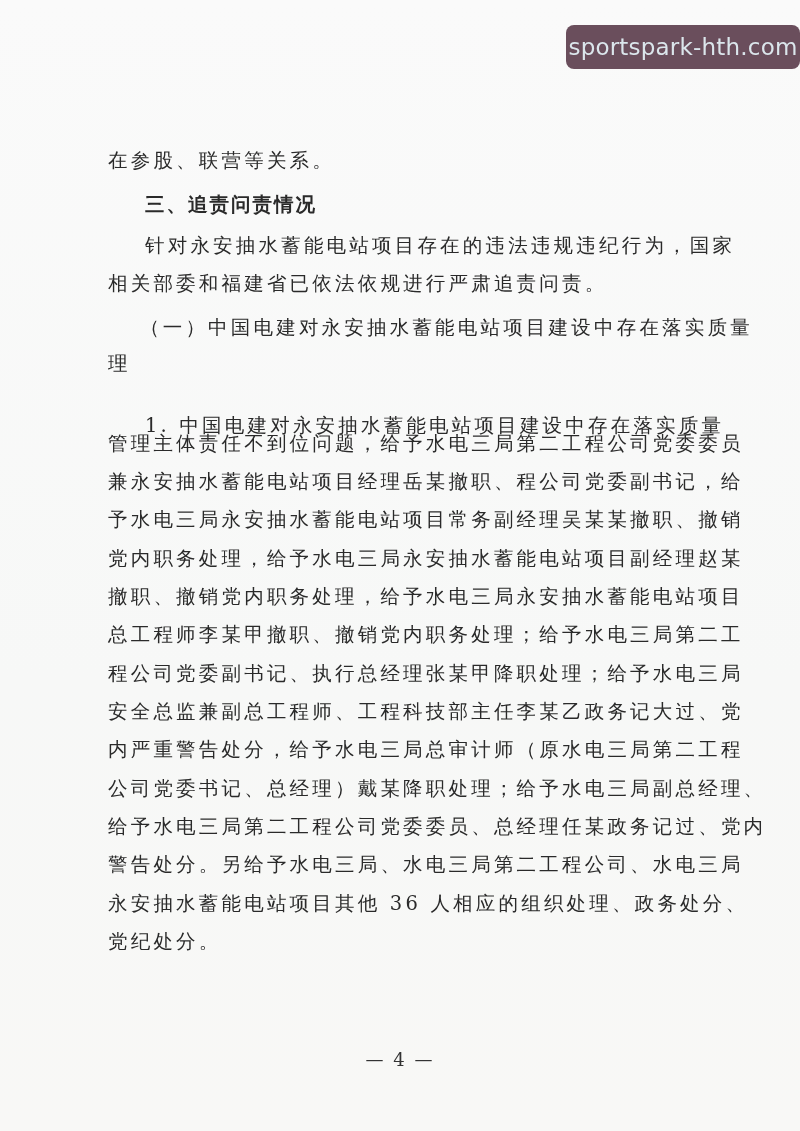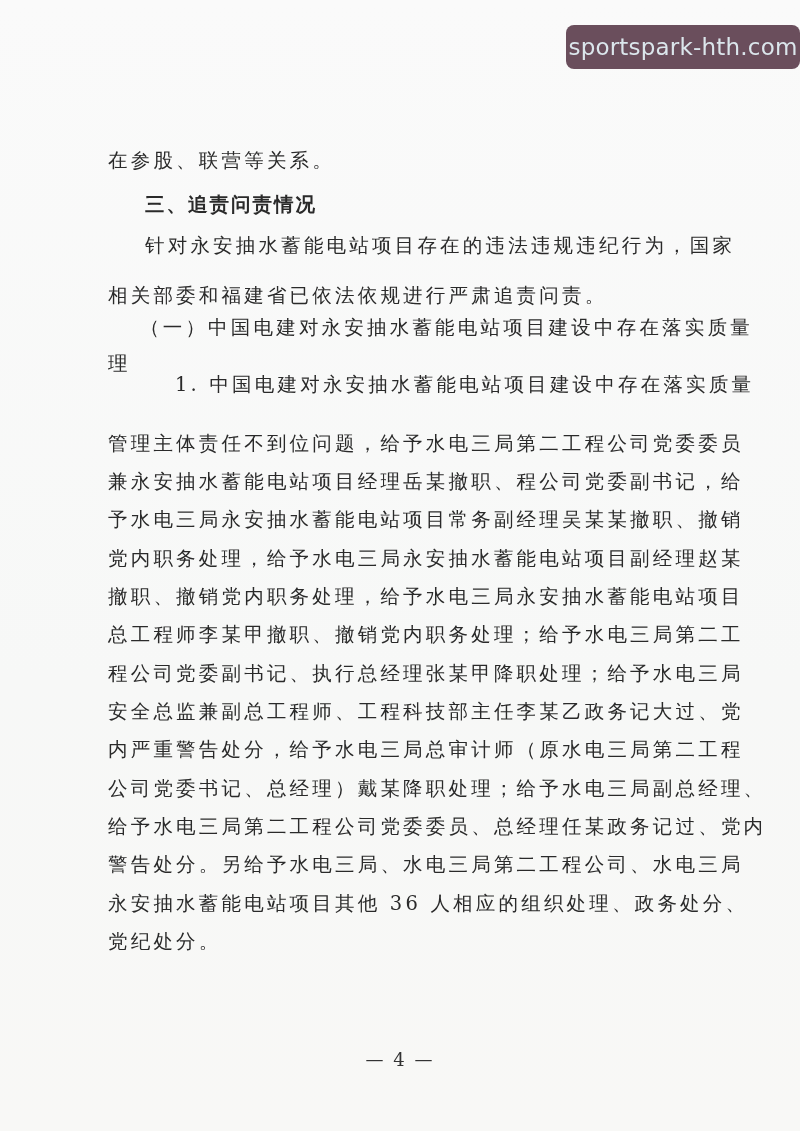--- a/index.html
+++ b/index.html
@@ -68,26 +68,26 @@
 
 <div class="page">
 
   <div class="watermark">sportspark-hth.com</div>
 
   <div class="doc-line" style="top:146px;">在参股、联营等关系。</div>
 
   <div class="doc-line indent heading" style="top:190px;">三、追责问责情况</div>
 
   <div class="doc-line indent" style="top:231px;">针对永安抽水蓄能电站项目存在的违法违规违纪行为，国家</div>
-  <div class="doc-line" style="top:281px;">相关部委和福建省已依法依规进行严肃追责问责。</div>
+  <div class="doc-line" style="top:269px;">相关部委和福建省已依法依规进行严肃追责问责。</div>
 
   <div class="doc-line indent" style="top:313px; left:140px;">（一）中国电建对永安抽水蓄能电站项目建设中存在落实质量</div>
   <div class="doc-line" style="top:349px;">理</div>
 
-  <div class="doc-line indent" style="top:370px;margin-left:30px;">1. 中国电建对永安抽水蓄能电站项目建设中存在落实质量</div>
+  <div class="doc-line indent" style="top:411px;">1. 中国电建对永安抽水蓄能电站项目建设中存在落实质量</div>
   <div class="doc-line" style="top:429px;">管理主体责任不到位问题，给予水电三局第二工程公司党委委员</div>
   <div class="doc-line" style="top:467px;">兼永安抽水蓄能电站项目经理岳某撤职、程公司党委副书记，给</div>
   <div class="doc-line" style="top:505px;">予水电三局永安抽水蓄能电站项目常务副经理吴某某撤职、撤销</div>
   <div class="doc-line" style="top:544px;">党内职务处理，给予水电三局永安抽水蓄能电站项目副经理赵某</div>
   <div class="doc-line" style="top:582px;">撤职、撤销党内职务处理，给予水电三局永安抽水蓄能电站项目</div>
   <div class="doc-line" style="top:620px;">总工程师李某甲撤职、撤销党内职务处理；给予水电三局第二工</div>
   <div class="doc-line" style="top:659px;">程公司党委副书记、执行总经理张某甲降职处理；给予水电三局</div>
   <div class="doc-line" style="top:697px;">安全总监兼副总工程师、工程科技部主任李某乙政务记大过、党</div>
   <div class="doc-line" style="top:735px;">内严重警告处分，给予水电三局总审计师（原水电三局第二工程</div>
   <div class="doc-line" style="top:774px;">公司党委书记、总经理）戴某降职处理；给予水电三局副总经理、</div>

